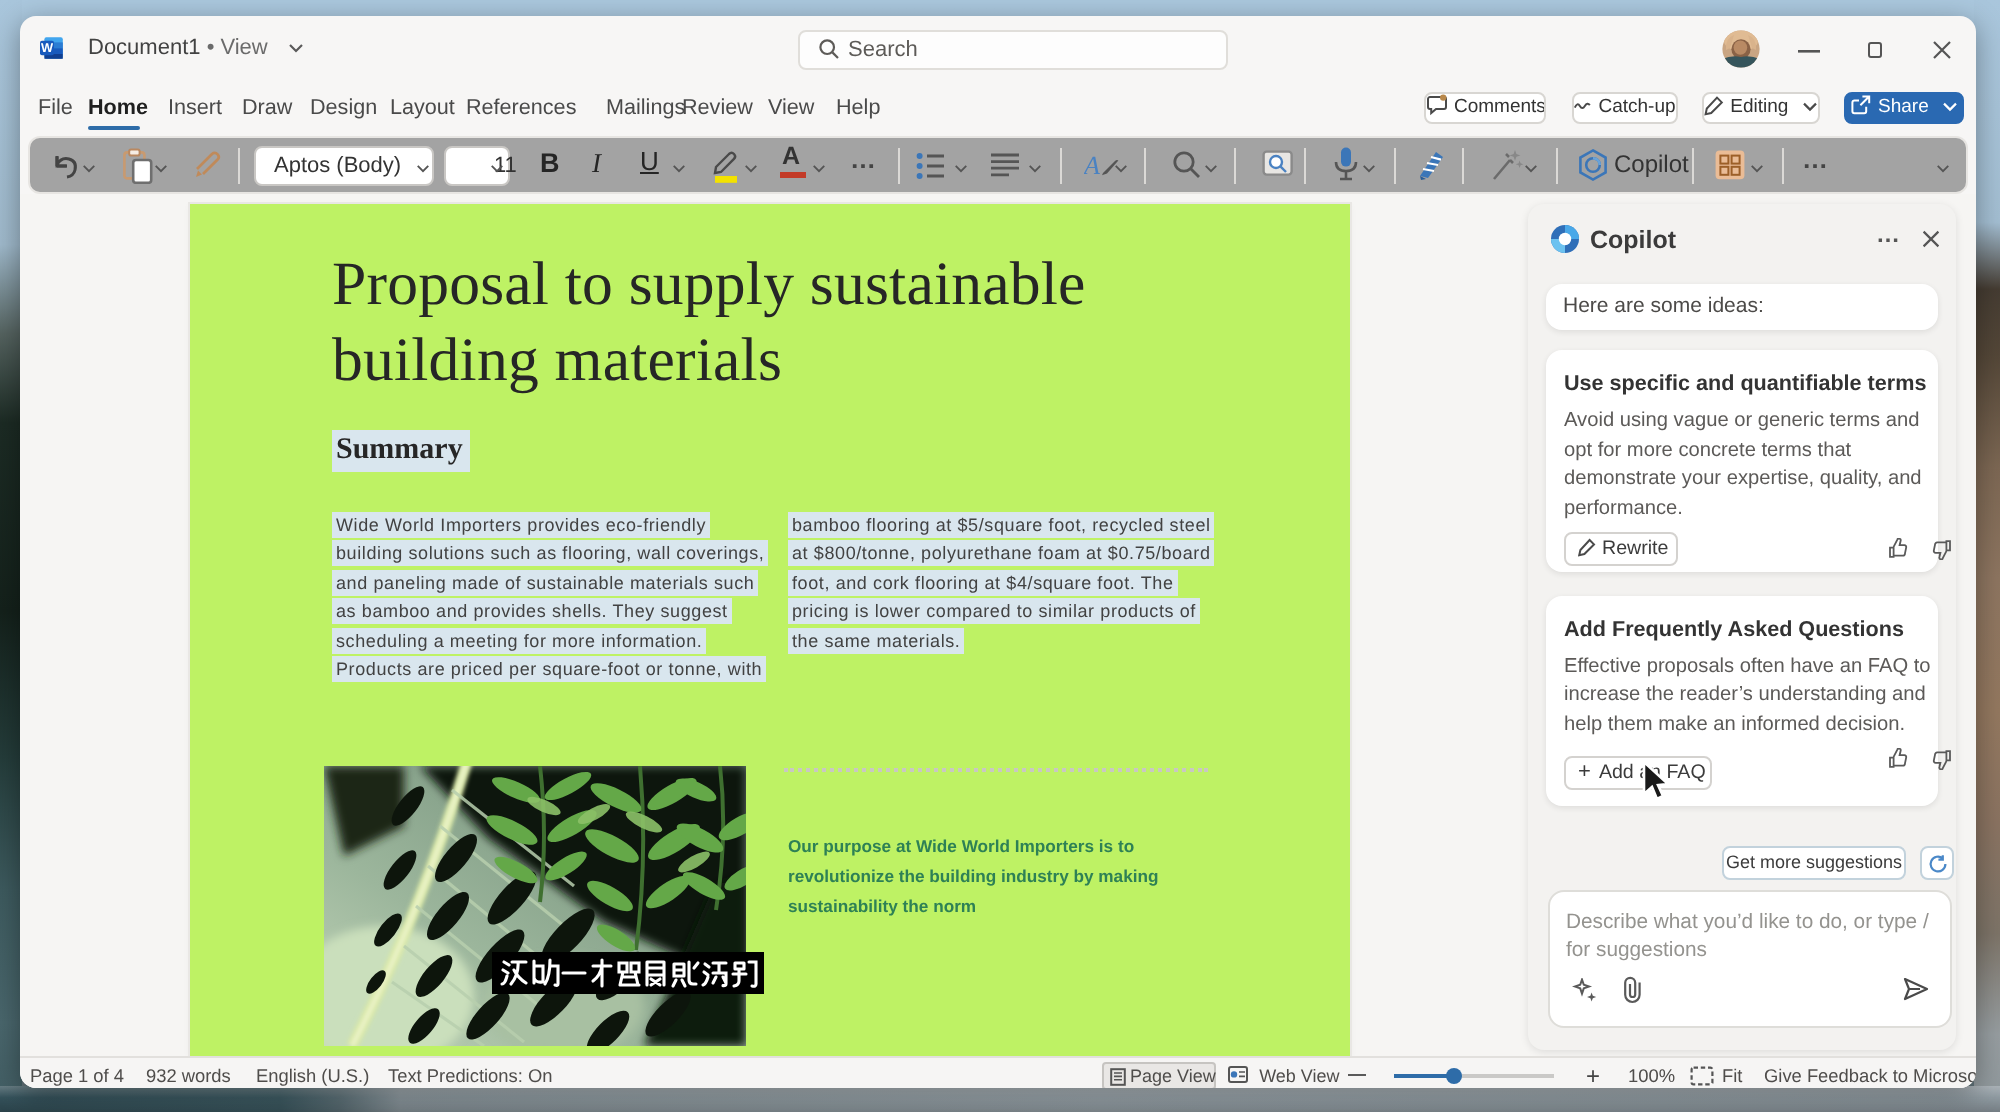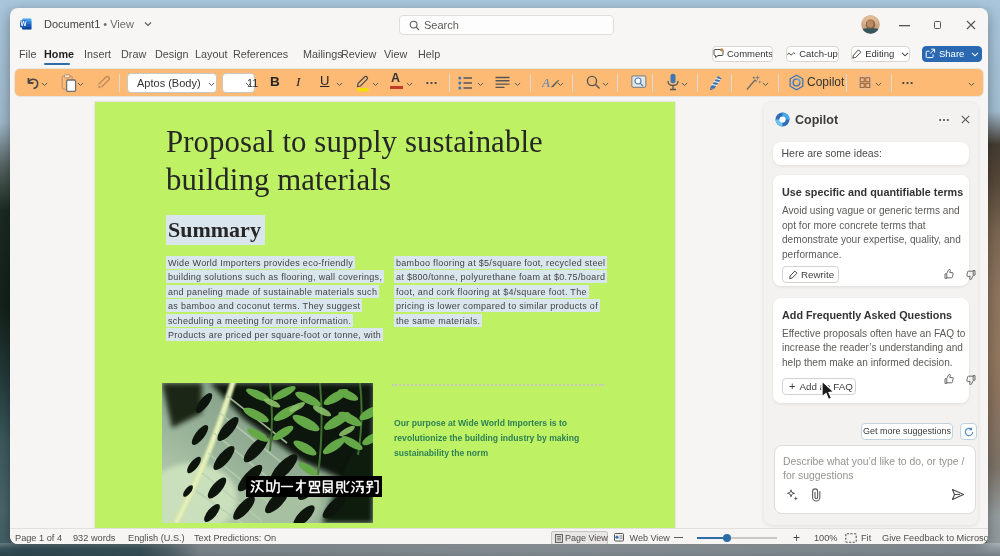--- a/index.html
+++ b/index.html
@@ -22,35 +22,35 @@
 #doctitle { position:absolute; left:34px; top:10px; font-size:11px; color:#424242; }
 #doctitle .dim { color:#6b6b6b; }
 #searchbox { position:absolute; left:389px; top:6.5px; width:215px; height:20px; background:#fdfdfd;
   border:1px solid #e0deda; border-radius:4px; font-size:11px; color:#5d5b58; line-height:18px; }
 
 #tabrow { left:0; top:32px; width:978px; height:26px; font-size:10.8px; color:#4a4a4a; }
 .tab { position:absolute; top:8px; }
 .tbtn { position:absolute; top:6px; height:16px; border:1px solid #d8d6d2; background:#fff;
   border-radius:4px; font-size:9.5px; color:#333; line-height:14px; text-align:center; white-space:nowrap; overflow:hidden; }
 
-#toolbar { left:4px; top:60px; width:970px; height:29px; background:#fdba74;
+#toolbar { left:4px; top:60px; width:970px; height:29px; background:#a3a3a3;
   border:1px solid #e7e5e2; border-radius:6px; }
 .sep { position:absolute; top:5px; width:1px; height:18px; background:#dbd9d6; }
 .combo { position:absolute; top:3.5px; height:20px; border:1px solid #c9c7c4; border-radius:4px;
   background:#fff; font-size:11px; color:#333; }
 .chev { position:absolute; width:7px; height:7px; }
 .ticon { position:absolute; }
 
 #canvas { left:0; top:89px; width:978px; height:431px; background:#f6f5f3; }
 #page { position:absolute; left:85px; top:5px; width:580px; height:426px; background:#bef264;
   box-shadow:0 0 0 1px #e9e7e4, 0 1px 4px rgba(0,0,0,.05); }
 #dtitle { position:absolute; left:71px; top:21px; width:440px; font-family:"Liberation Serif",serif;
   font-size:30.8px; line-height:38.2px; color:#262626; letter-spacing:.1px; }
 #dsummary { position:absolute; left:71px; top:114.5px; font-family:"Liberation Serif",serif;
-  font-size:22px; font-weight:bold; color:#262626; }
+  font-size:15px; font-weight:bold; color:#262626; }
 #dsummary span { background:#d9e6ee; padding:2px 4px 3px 2px; }
 .bodycol { position:absolute; font-size:9px; letter-spacing:0.3px; line-height:14.4px; color:#424242; white-space:nowrap; }
 .bodycol span { background:#d9e6ee; padding:1.5px 2px; }
 #dotline { position:absolute; left:297px; top:282px; width:212px; border-top:2px dotted #c9c7c4; }
 #leafimg { position:absolute; left:67px; top:281px; width:211px; height:140px; }
 #greentxt { position:absolute; left:299px; top:314px; font-size:8.6px; font-weight:bold;
   line-height:15px; color:#2e8155; }
 #paratxt { position:absolute; left:299px; top:372.5px; font-size:8.6px; line-height:14.5px; color:#3f3f3f; }
 
 #panel { position:absolute; left:754px; top:5px; width:214px; height:423px; background:#f3f2f0;
@@ -281,21 +281,21 @@
       </svg>
   </div>
   <div id="canvas" class="abs">
     <div id="page">
       <div id="dtitle">Proposal to supply sustainable building materials</div>
       <div id="dsummary"><span>Summary</span></div>
       <div class="bodycol" style="left:71px; top:153.5px;">
         <div><span>Wide&nbsp;World Importers provides eco-friendly</span></div>
         <div><span>building solutions such as flooring, wall coverings,</span></div>
         <div><span>and paneling made of sustainable materials such</span></div>
-        <div><span>as bamboo and coconut terms. They suggest</span></div>
+        <div><span>as bamboo and provides shells. They suggest</span></div>
         <div><span>scheduling a meeting for more information.</span></div>
         <div><span>Products are priced per square-foot or tonne, with</span></div>
       </div>
       <div class="bodycol" style="left:299px; top:153.5px;">
         <div><span>bamboo flooring at $5/square foot, recycled steel</span></div>
         <div><span>at $800/tonne, polyurethane foam at $0.75/board</span></div>
         <div><span>foot, and cork flooring at $4/square foot. The</span></div>
         <div><span>pricing is lower compared to similar products of</span></div>
         <div><span>the same materials.</span></div>
       </div>

